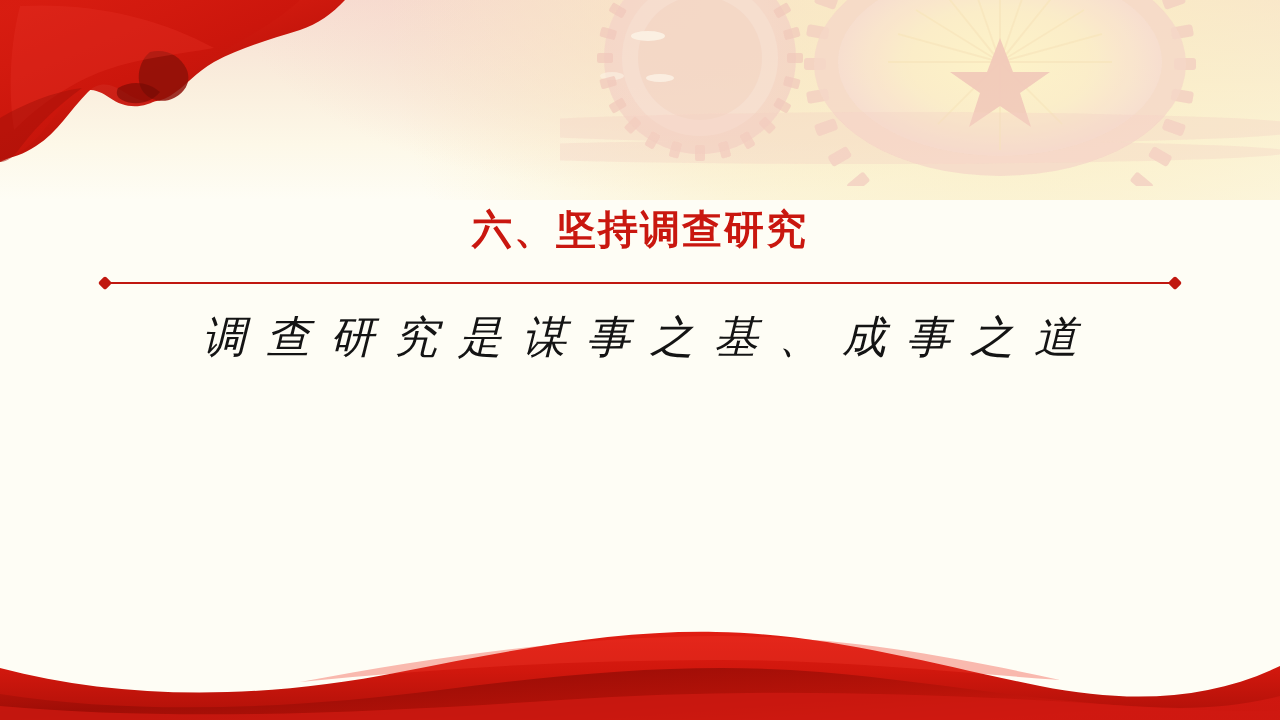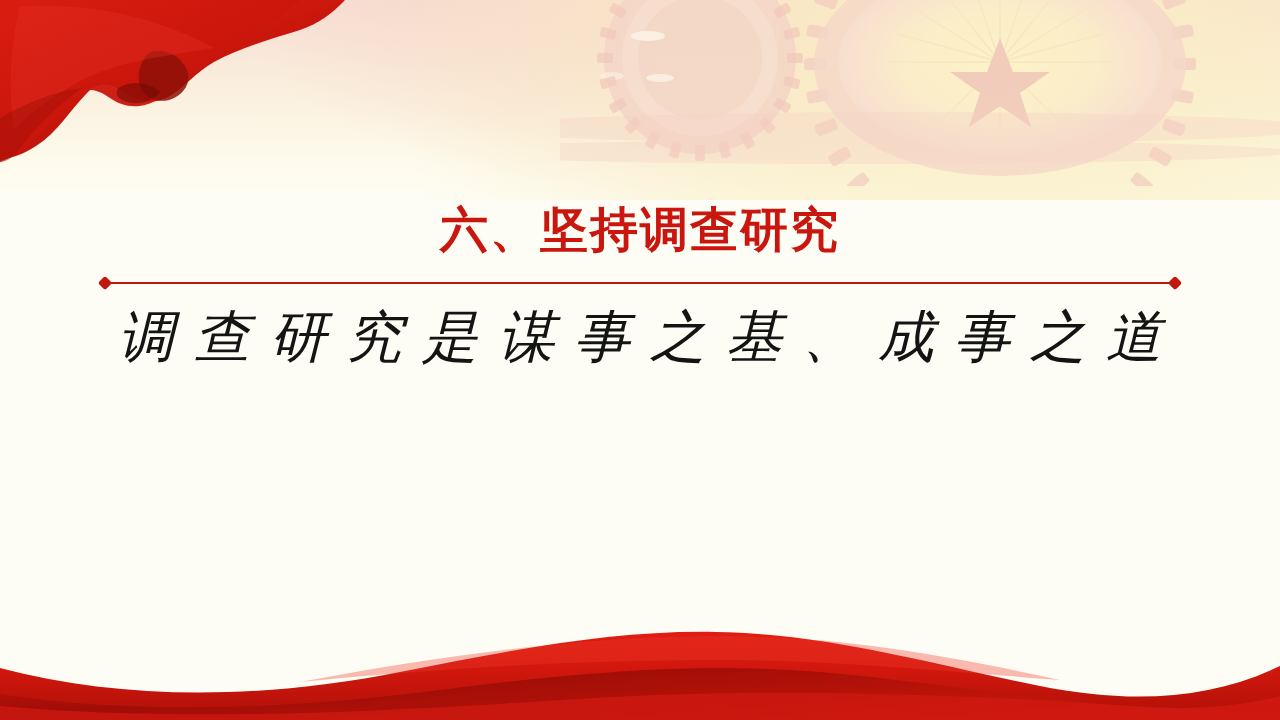--- a/index.html
+++ b/index.html
@@ -55,21 +55,21 @@
     width: 1280px;
     height: 720px;
   }
 
   .title {
     position: absolute;
     left: 0;
     top: 205px;
     width: 1280px;
     text-align: center;
-    font-size: 48px;
+    font-size: 40px;
     line-height: 48px;
     font-weight: 700;
     letter-spacing: 2px;
     color: #c9170f;
     font-family: "DejaVu Sans", "Liberation Sans", sans-serif;
     white-space: nowrap;
   }
 
   .divider-wrap {
     position: absolute;
@@ -97,21 +97,21 @@
   }
   .divider-dot.left  { left: 0px; }
   .divider-dot.right { left: 1070px; }
 
   .subtitle {
     position: absolute;
     left: 0;
     top: 306px;
     width: 1280px;
     text-align: center;
-    font-size: 56px;
+    font-size: 44px;
     line-height: 62px;
     font-weight: 400;
     letter-spacing: 20px;
     text-indent: 20px;
     color: #141414;
     font-family: "DejaVu Serif", "Liberation Serif", serif;
     font-style: italic;
     white-space: nowrap;
   }
 

